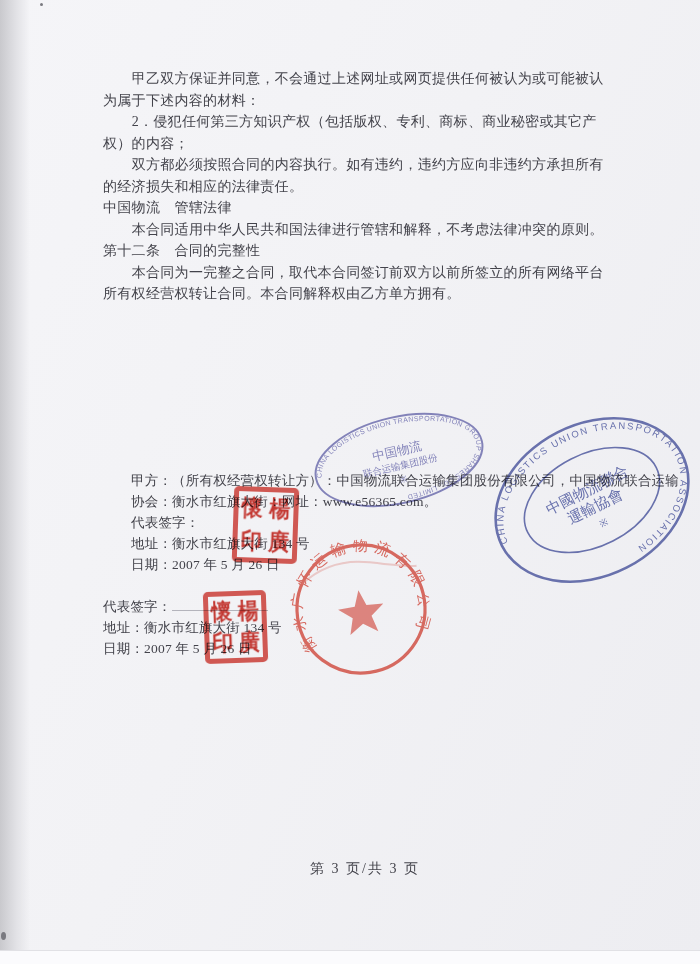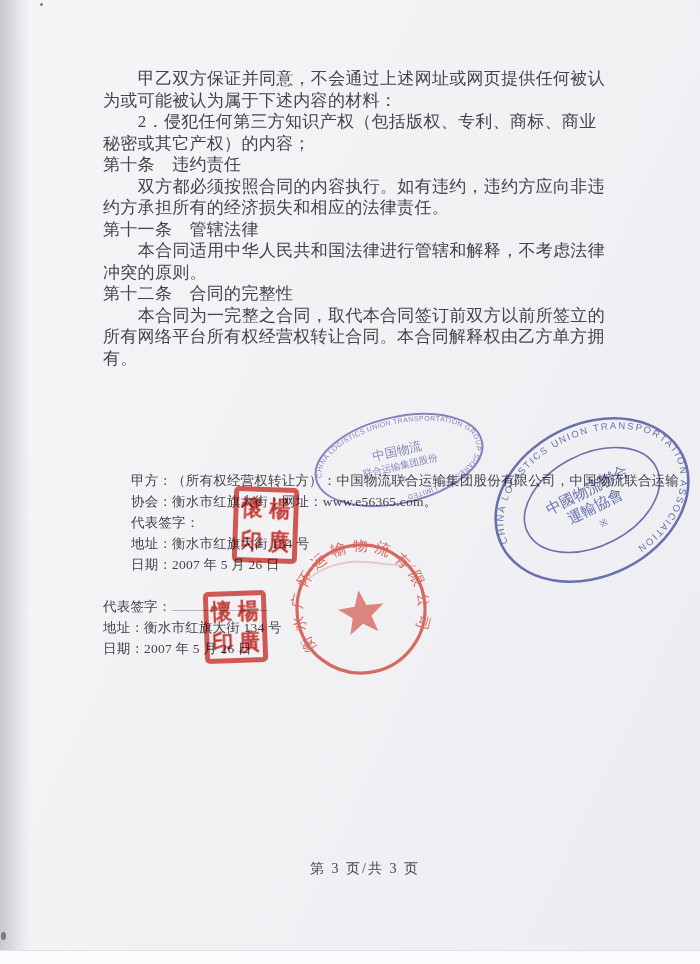--- a/index.html
+++ b/index.html
@@ -4,21 +4,21 @@
 <style>
   html,body{margin:0;padding:0;background:#d8d8dc;}
   .page{position:relative;width:700px;height:964px;overflow:hidden;
         background:linear-gradient(115deg,#f5f5f8 0%,#f2f2f5 45%,#ededf1 100%);
         font-family:"Liberation Serif","DejaVu Serif",serif;color:#43434b;}
   .edge-left{position:absolute;left:0;top:0;bottom:0;width:30px;
         background:linear-gradient(90deg,#c9c9cd 0%,#e2e2e6 55%,rgba(245,245,248,0) 100%);}
   .edge-bottom{position:absolute;left:0;right:0;bottom:0;height:13px;background:#fbfbfd;border-top:1px solid #e1e1e5;}
   .speck{position:absolute;background:#7a7a80;border-radius:50%;}
 
-  .doc{position:absolute;left:103px;top:68px;width:502px;font-size:17px;line-height:21.5px;letter-spacing:.3px;}
+  .doc{position:absolute;left:103px;top:68px;width:502px;font-size:14px;line-height:21.5px;letter-spacing:.3px;}
   .doc p{margin:0;}
   .indent{text-indent:2.05em;}
   .mt-s{margin-top:9px;}
   .mt-m{margin-top:6px;}
 
   .party{position:absolute;left:103px;font-size:13.5px;line-height:21px;white-space:nowrap;letter-spacing:.2px;}
   .party-a{top:470px;margin-left:28px;}
   .party-b{top:596px;}
   .sig-line{display:inline-block;width:96px;height:12px;border-bottom:1px solid #b4b4bc;}
 
@@ -41,23 +41,22 @@
 
 <div class="page">
   <div class="edge-left"></div>
   <div class="edge-bottom"></div>
   <div class="speck" style="left:40px;top:3px;width:3px;height:3px;"></div>
   <div class="speck" style="left:1px;top:932px;width:5px;height:8px;"></div>
 
   <div class="doc">
     <p class="indent">甲乙双方保证并同意，不会通过上述网址或网页提供任何被认为或可能被认为属于下述内容的材料：</p>
     <p class="indent">2．侵犯任何第三方知识产权（包括版权、专利、商标、商业秘密或其它产权）的内容；</p>
-    <p class="mt-m">第十条　违约责任</p>
     <p class="indent">双方都必须按照合同的内容执行。如有违约，违约方应向非违约方承担所有的经济损失和相应的法律责任。</p>
-    <p>第十一条　管辖法律</p>
+    <p>中国物流　管辖法律</p>
     <p class="indent">本合同适用中华人民共和国法律进行管辖和解释，不考虑法律冲突的原则。</p>
     <p>第十二条　合同的完整性</p>
     <p class="indent">本合同为一完整之合同，取代本合同签订前双方以前所签立的所有网络平台所有权经营权转让合同。本合同解释权由乙方单方拥有。</p>
   </div>
 
   <div class="party party-a">
     <div>甲方：（所有权经营权转让方）：中国物流联合运输集团股份有限公司，中国物流联合运输</div>
     <div>协会：衡水市红旗大街：网址：www.e56365.com。</div>
     <div>代表签字：</div>
     <div>地址：衡水市红旗大街 134 号</div>

